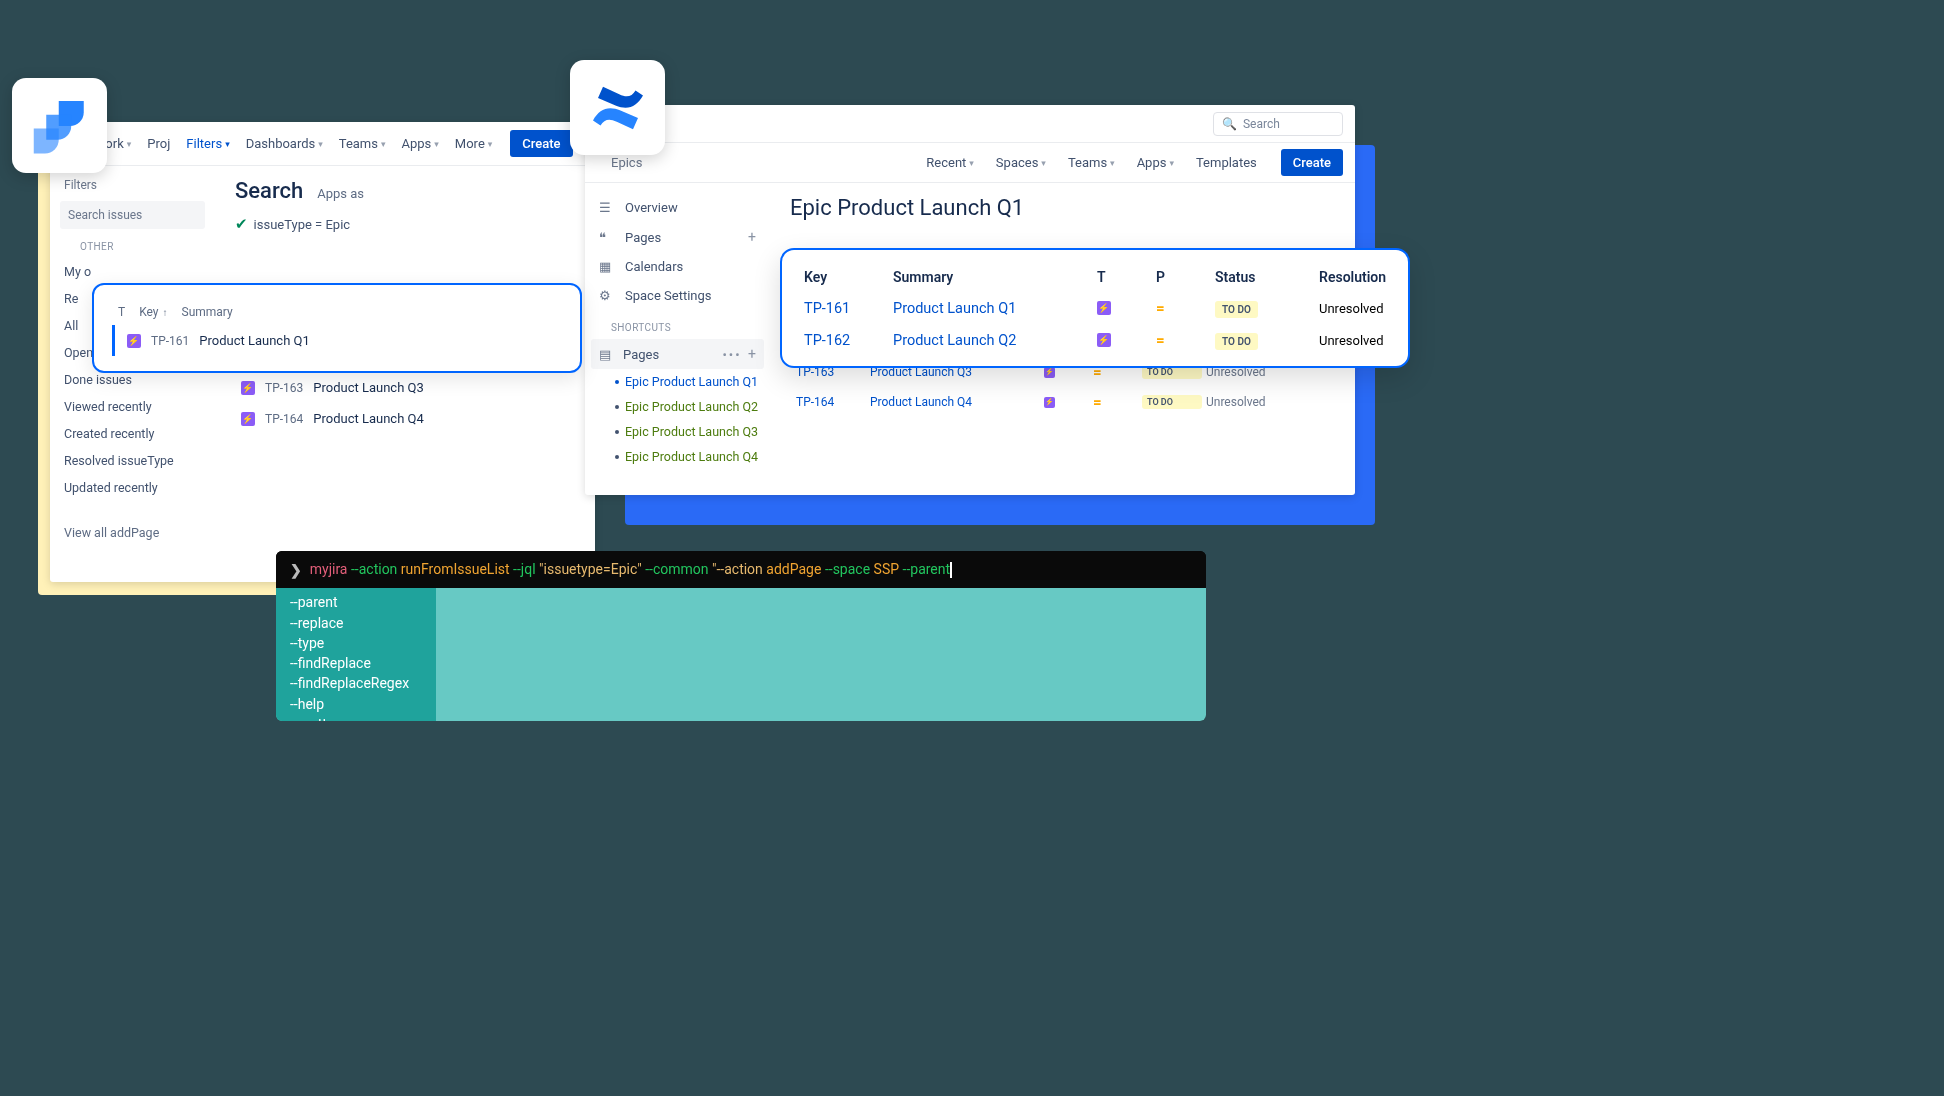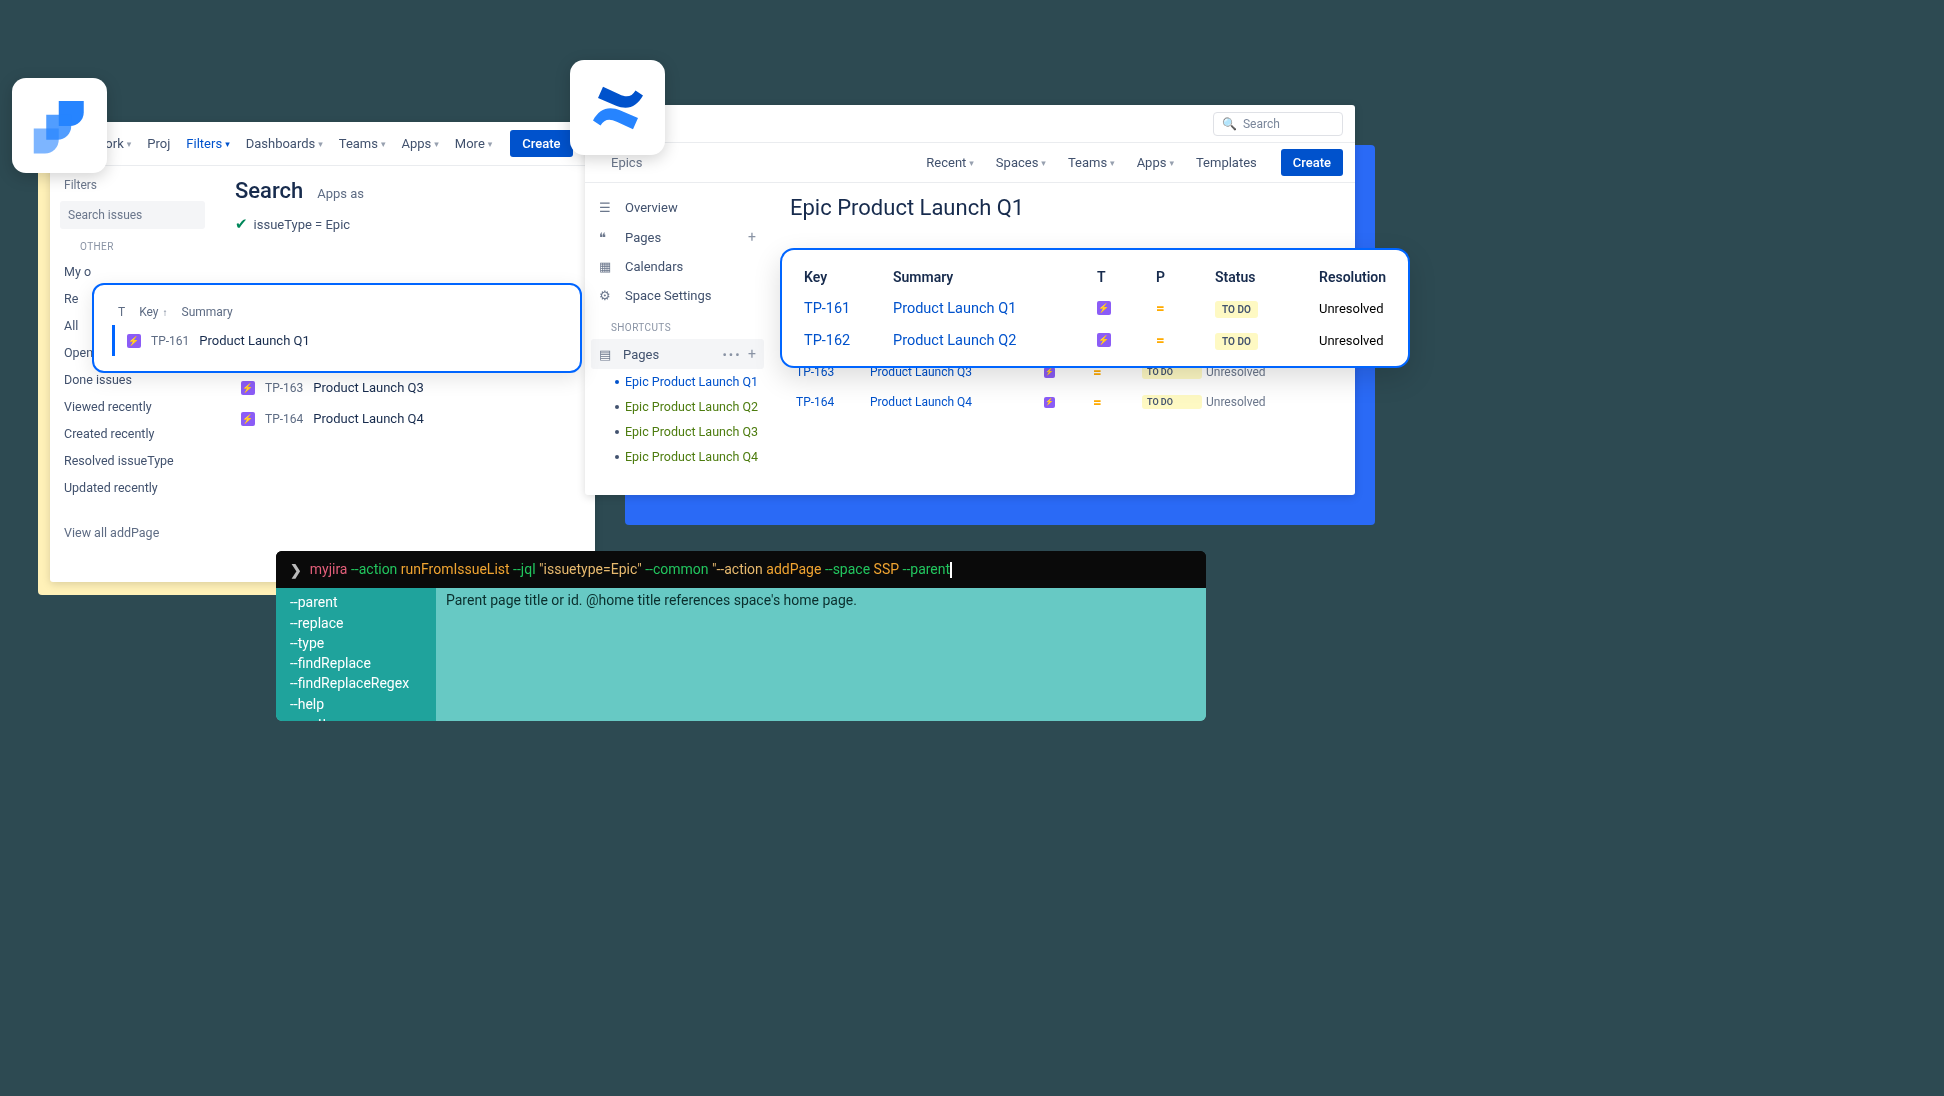--- a/index.html
+++ b/index.html
@@ -342,15 +342,14 @@
   <div class="term-dd">
     <div class="term-opts">
       <div>--parent</div>
       <div>--replace</div>
       <div>--type</div>
       <div>--findReplace</div>
       <div>--findReplaceRegex</div>
       <div>--help</div>
       <div>--pretty</div>
     </div>
-    <div class="term-desc">Parent page title or id. @home title references space's home page.</div>
   </div>
 </div>
 
 </body></html>

